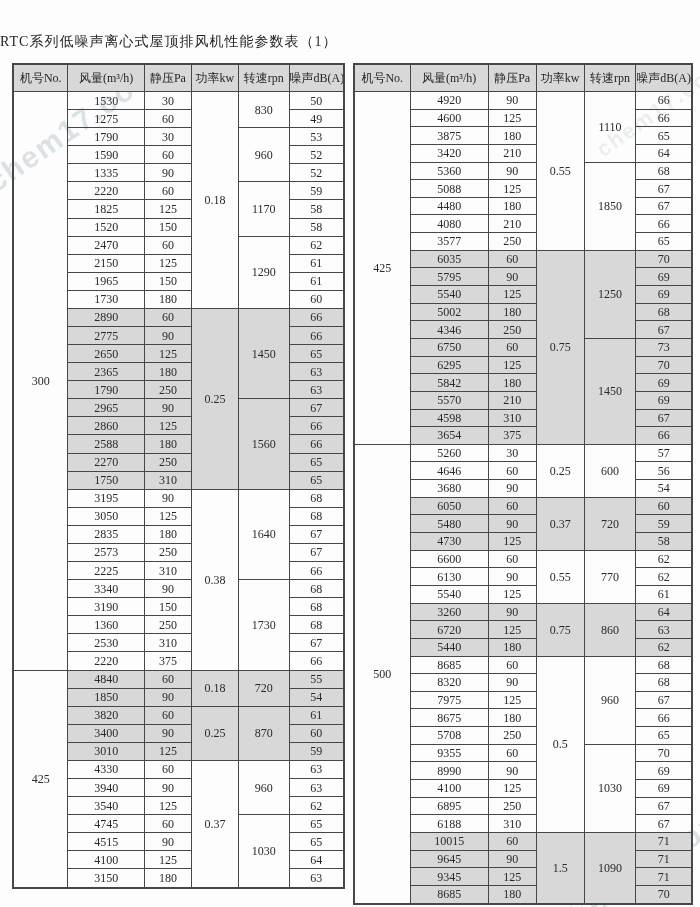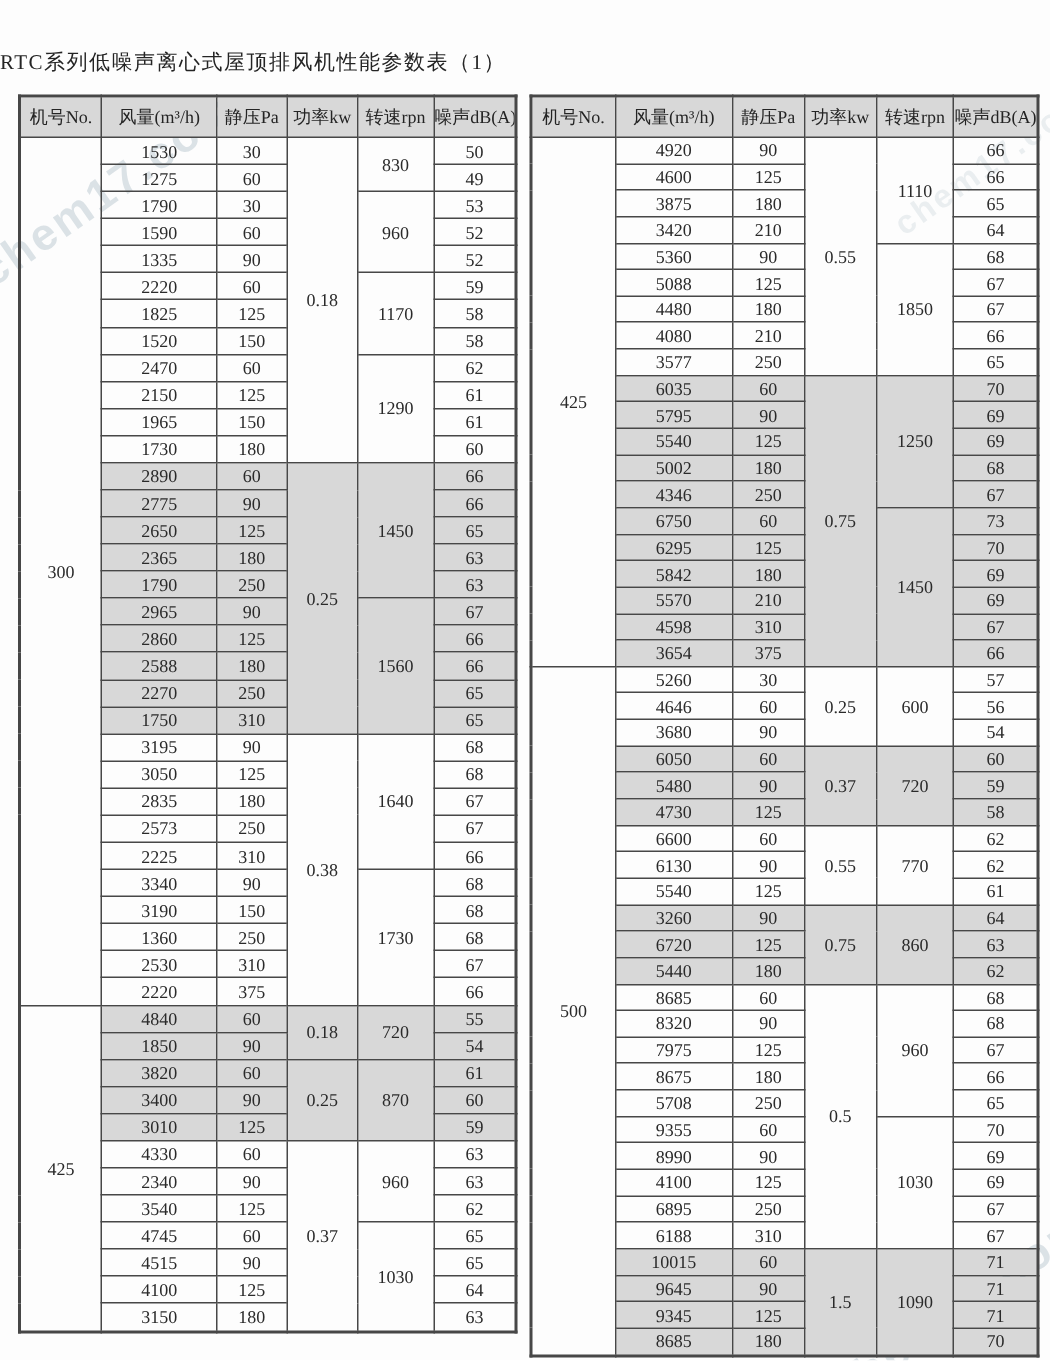--- a/index.html
+++ b/index.html
@@ -289,21 +289,21 @@
             <td class="shaded">59</td>
           </tr>
           <tr>
             <td>4330</td>
             <td>60</td>
             <td rowspan="7">0.37</td>
             <td rowspan="3">960</td>
             <td>63</td>
           </tr>
           <tr>
-            <td>2340</td>
+            <td>3940</td>
             <td>90</td>
             <td>63</td>
           </tr>
           <tr>
             <td>3540</td>
             <td>125</td>
             <td>62</td>
           </tr>
           <tr>
             <td>4745</td>

